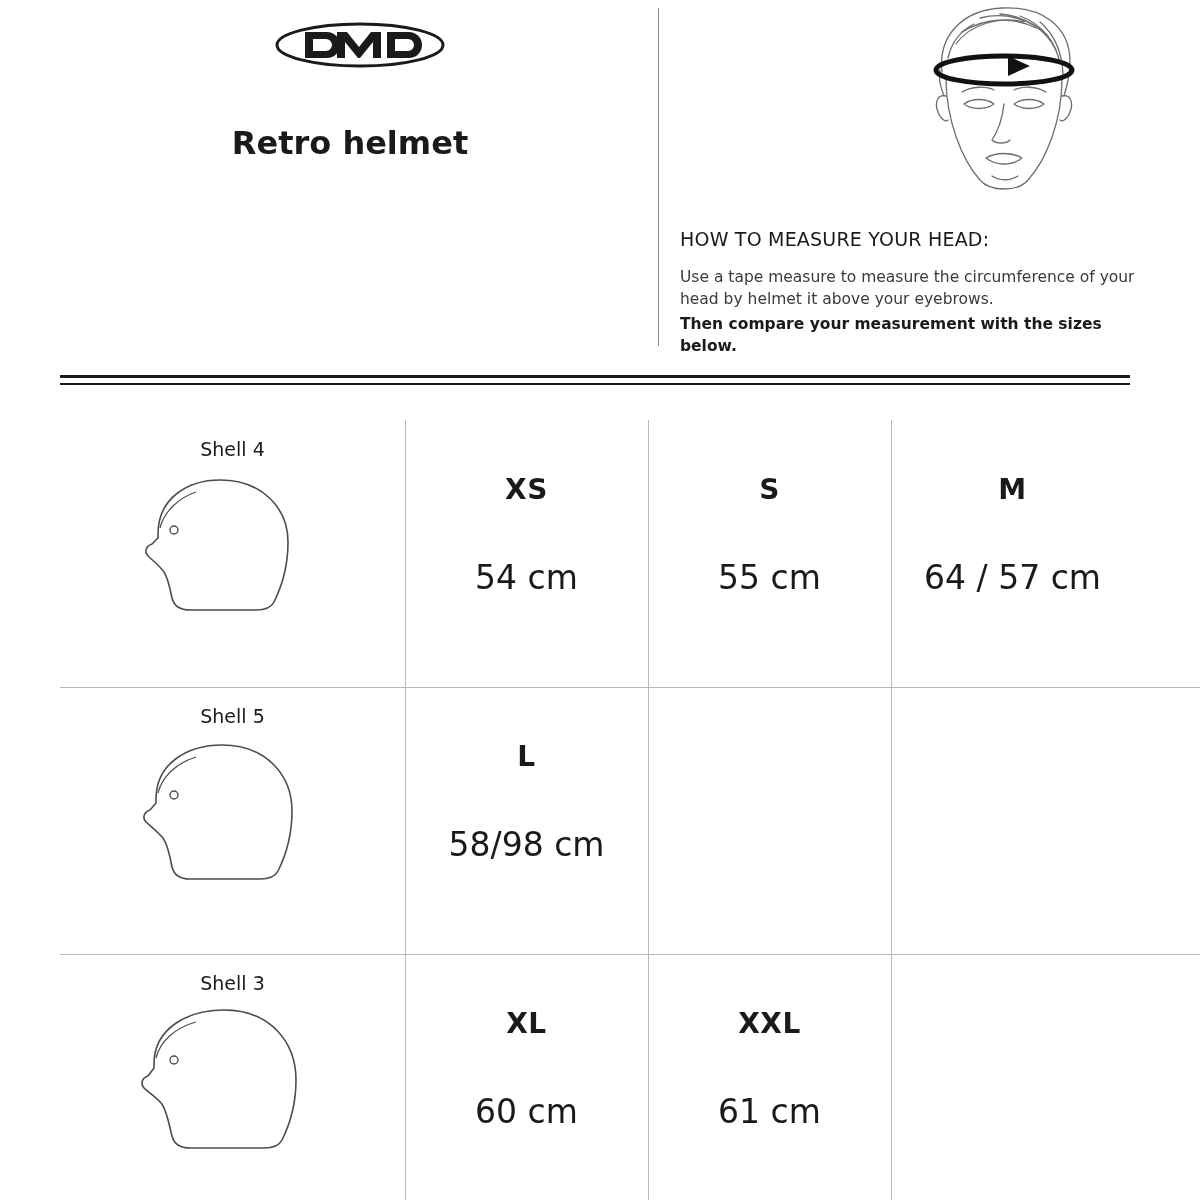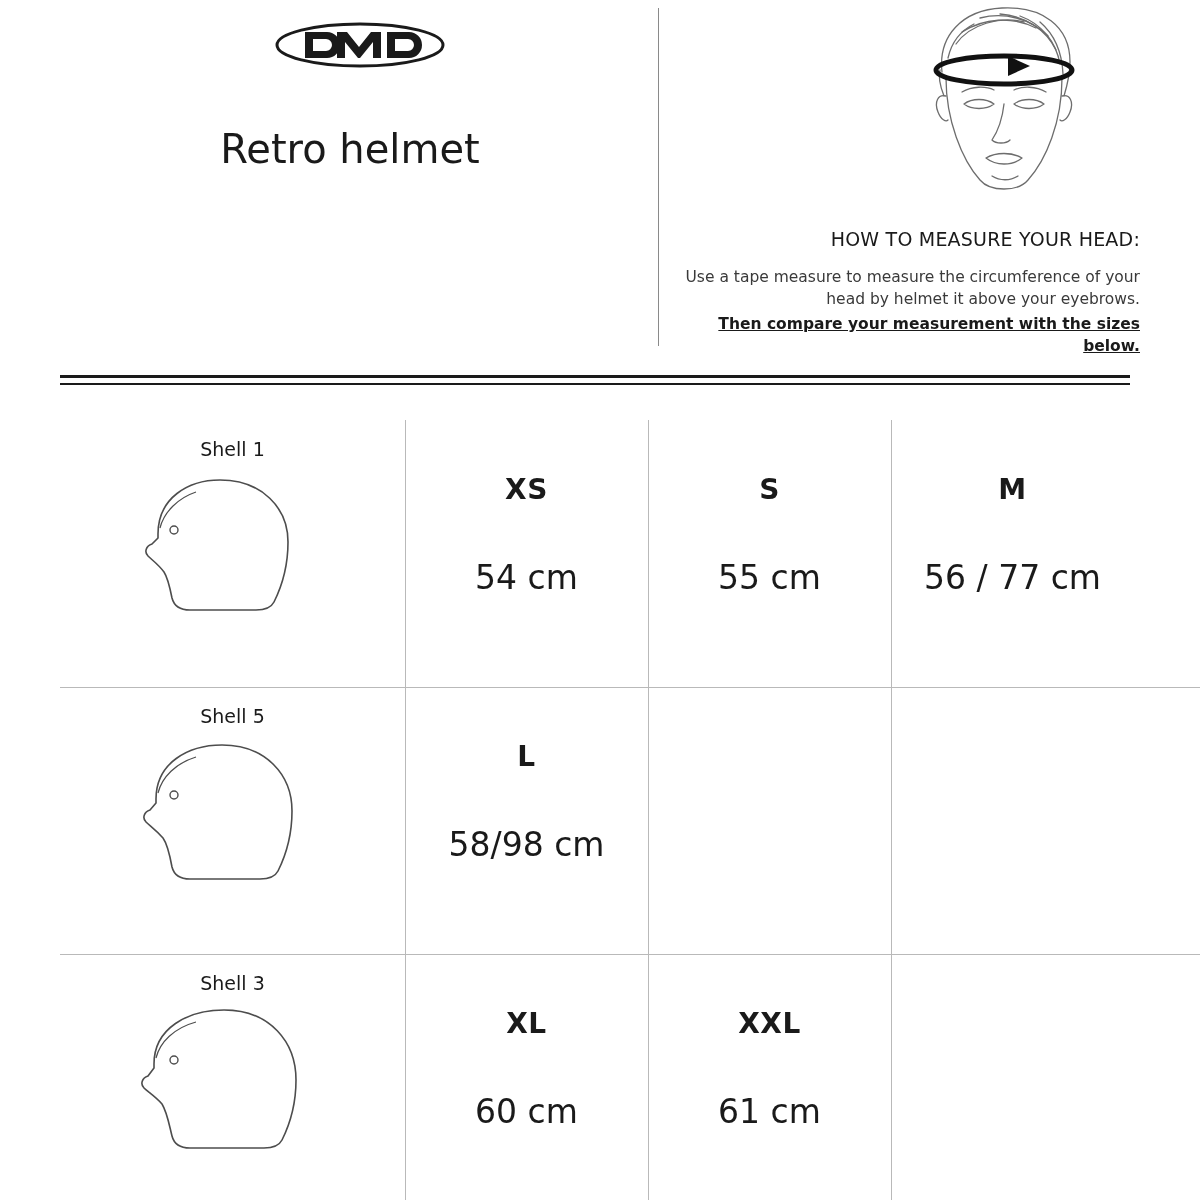--- a/index.html
+++ b/index.html
@@ -53,61 +53,60 @@
   .title-main {
     font-family: "DejaVu Sans", sans-serif;
     font-weight: bold;
     font-size: 49px;
     letter-spacing: 0.5px;
     line-height: 1.05;
     color: #1a1a1a;
   }
   .title-sub {
     font-family: "DejaVu Sans", sans-serif;
-    font-weight: normal;
-    font-size: 40px;
+    font-weight: bold;
+    font-size: 32px;
     line-height: 1.45;
     color: #1a1a1a;
   }
 
   
   .head-art {
     position: absolute;
     left: 900px;
     top: 0px;
     width: 210px;
     height: 205px;
   }
   .head-art svg { display: block; }
 
   .measure-block {
     position: absolute;
     left: 680px;
     top: 228px;
     width: 460px;
-    text-align: right;
+    text-align: left;
   }
   .measure-title {
     font-size: 19px;
     color: #1a1a1a;
     letter-spacing: 0.2px;
     margin-bottom: 16px;
   }
   .measure-text {
     font-size: 15.5px;
     line-height: 1.45;
     color: #3a3a3a;
   }
   .measure-text-bold {
     font-size: 15.5px;
     line-height: 1.45;
     color: #1a1a1a;
     font-weight: bold;
     margin-top: 2px;
-    text-decoration: underline;
   }
 
   
   .rule-wrap {
     position: absolute;
     left: 60px;
     top: 375px;
     width: 1070px;
   }
   .rule-thick {
@@ -261,21 +260,21 @@
     <div class="rule-thick"></div>
     <div class="rule-gap"></div>
     <div class="rule-thin"></div>
   </div>
 
   <table class="table">
 
     <tbody>
         <tr>
       <td class="col-shell">
-        <div class="shell-label">Shell 1</div>
+        <div class="shell-label">Shell 4</div>
         <div class="helmet-art">
           <svg viewBox="0 0 190 160" width="190" height="160" xmlns="http://www.w3.org/2000/svg">
             <path d="M20 66 C20 30 50 12 82 12 C124 12 150 40 150 74 C150 100 142 122 136 134 C133 140 126 142 118 142 L52 142 C42 142 36 138 34 130 C32 120 30 110 26 104 C20 96 14 92 10 88 C6 84 8 78 14 76 L20 70 Z" fill="none" stroke="#4d4d4d" stroke-width="1.6" stroke-linejoin="round"></path>
             <circle cx="36" cy="62" r="4" fill="none" stroke="#4d4d4d" stroke-width="1.4"></circle>
             <path d="M22 60 C26 44 40 30 58 24" fill="none" stroke="#4d4d4d" stroke-width="1.2"></path>
           </svg>
         </div>
       </td>
       <td class="col-size">
         <div class="vline" style="left:0;"></div>
@@ -288,21 +287,21 @@
         <div class="vline" style="left:0;"></div>
         <div class="size-cell-inner">
           <div class="size-letter">S</div>
           <div class="size-value">55 cm</div>
         </div>
       </td>
       <td class="col-size">
         <div class="vline" style="left:0;"></div>
         <div class="size-cell-inner">
           <div class="size-letter">M</div>
-          <div class="size-value">56 / 77 cm</div>
+          <div class="size-value">64 / 57 cm</div>
         </div>
       </td>
     </tr>
 
     <tr>
       <td class="col-shell">
         <div class="hline" style="top:0;"></div>
         <div class="shell-label">Shell 5</div>
         <div class="helmet-art">
           <svg viewBox="0 0 190 160" width="190" height="160" xmlns="http://www.w3.org/2000/svg">

